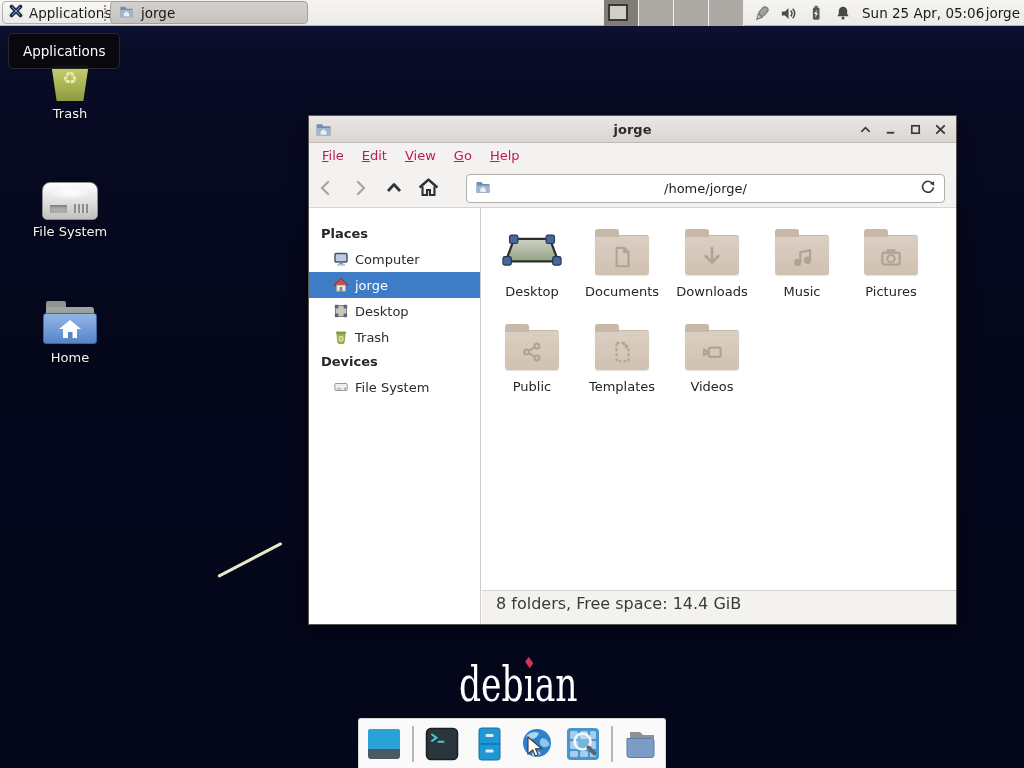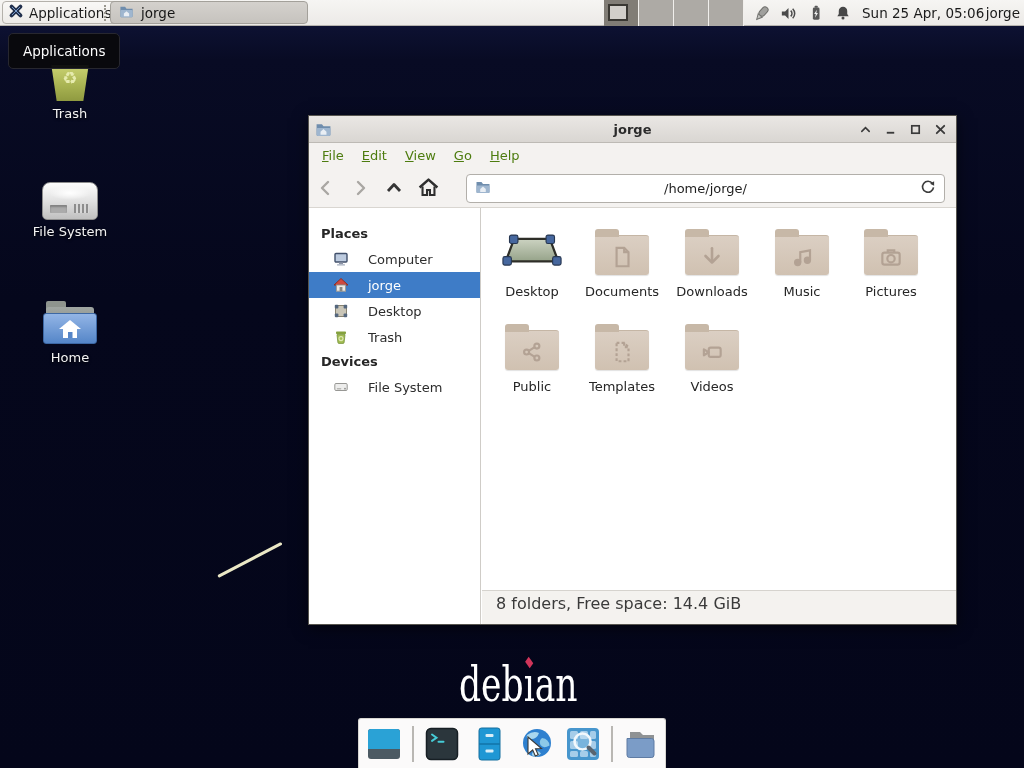--- a/index.html
+++ b/index.html
@@ -74,34 +74,34 @@
     background:#ffffff; border:1px solid #57554f; box-shadow:0 3px 14px rgba(0,0,0,0.55); }
   .titlebar { position:absolute; left:0; top:0; right:0; height:27px;
     background:linear-gradient(#eae7e4,#d9d6d2); border-bottom:1px solid #bdbab5;
     display:flex; align-items:center; }
   .titlebar .t-icon { position:absolute; left:6px; top:5px; }
   .titlebar .t-title { flex:1; text-align:center; font-size:13px; font-weight:bold; color:#2a2a2a; }
   .t-controls { position:absolute; right:8px; top:0; height:27px; display:flex; align-items:center; gap:9px; }
   .t-controls .tc { width:16px; height:16px; display:flex; align-items:center; justify-content:center; }
   .menubar { position:absolute; left:0; top:27px; right:0; height:25px; background:#f4f2f0;
     display:flex; align-items:center; padding-left:4px; }
-  .menubar .mi { padding:3px 9px; font-size:13px; color:#4d7c0f; }
+  .menubar .mi { padding:3px 9px; font-size:13px; color:#be185d; }
   .menubar .mi u { text-decoration:underline; }
   .toolbar { position:absolute; left:0; top:52px; right:0; height:40px; background:#f4f2f0;
     border-bottom:1px solid #d9d6d1; display:flex; align-items:center; }
   .nav-btn { width:34px; height:30px; display:flex; align-items:center; justify-content:center; border-radius:3px; }
   .pathbar { position:absolute; left:157px; top:58px; width:479px; height:29px; background:#ffffff;
     border:1px solid #b2afaa; border-radius:4px; display:flex; align-items:center; padding:0 8px; gap:7px; }
   .pathbar .ptext { flex:1; font-size:13px; color:#1d1d1d;text-align:center; }
 
   .fm-body { position:absolute; left:0; top:92px; right:0; bottom:0; }
   .sidebar { position:absolute; left:0; top:0; width:172px; bottom:0; background:#ffffff;
     border-right:1px solid #cfccc7; }
   .sb-header { height:24px; line-height:24px; padding-left:12px; font-size:13px; font-weight:bold; color:#262626; }
-  .sb-item { height:26px; display:flex; align-items:center; gap:19px; padding-left:24px; font-size:13px; color:#2c2c2c; }
+  .sb-item { height:26px; display:flex; align-items:center; gap:6px; padding-left:24px; font-size:13px; color:#2c2c2c; }
   .sb-item.selected { background:#3e7cc7; color:#ffffff; }
   .sb-h-places { margin-top:14px; }
 
   .mainpane { position:absolute; left:173px; top:0; right:0; height:389px; background:#ffffff; }
   .fitem { position:absolute; width:86px; text-align:center; }
   .fitem .fart { height:58px; display:flex; align-items:center; justify-content:center; }
   .fitem .flabel { margin-top:4px; font-size:13px; color:#262626; }
   .folder-ic { position:relative; width:54px; height:40px; margin-top:8px; border-radius:2px 3px 3px 3px;
     background:linear-gradient(180deg,#dbcfc3,#d0c1b1); border-top:1px solid #c5b6a5;
     box-shadow:0 1px 1px rgba(0,0,0,0.12); }

